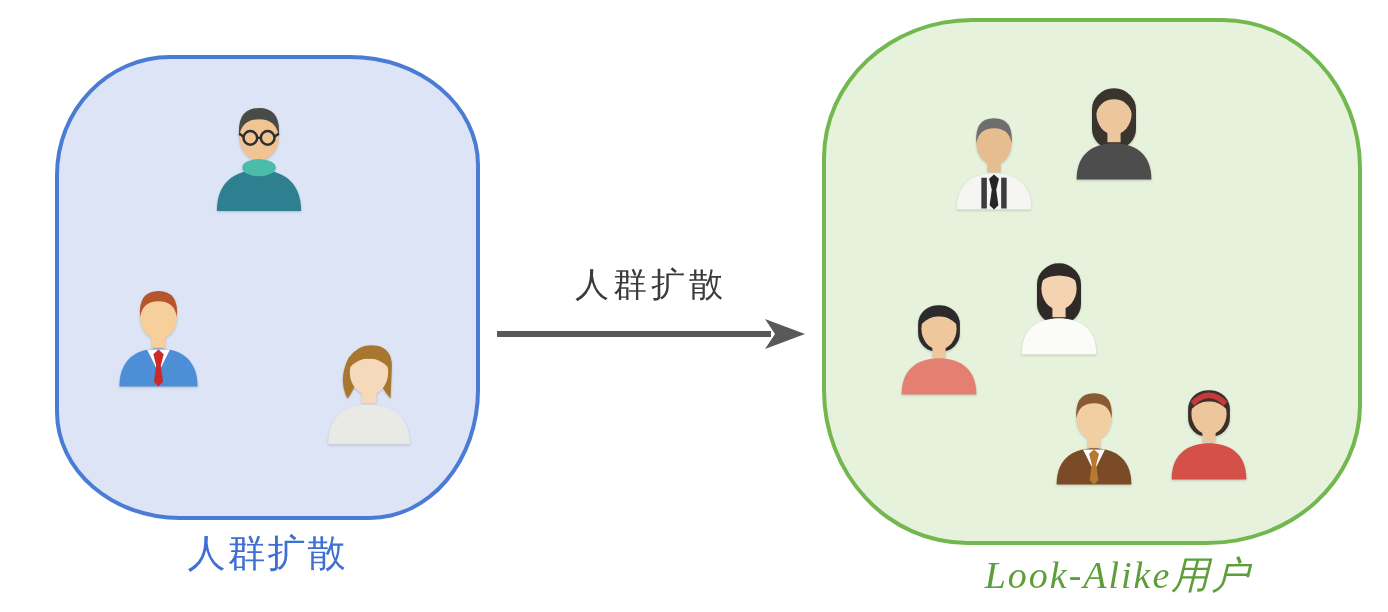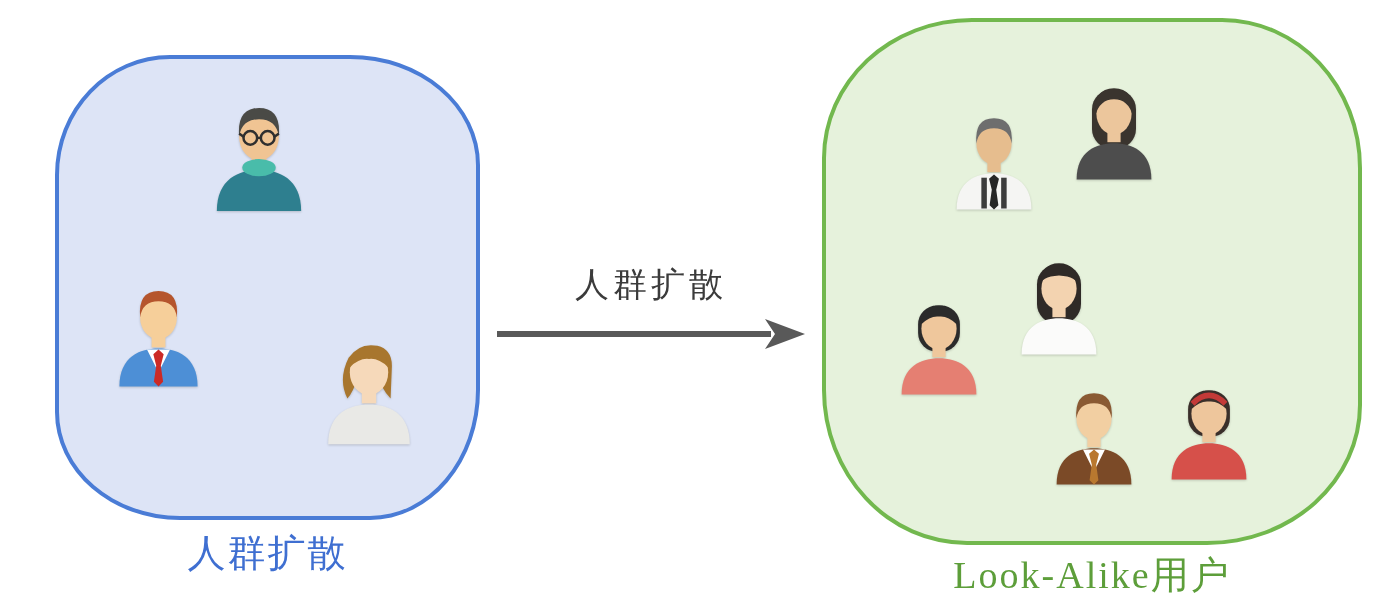--- a/index.html
+++ b/index.html
@@ -24,21 +24,21 @@
     border-radius:150px 140px 155px 145px / 140px 150px 140px 155px;
   }
   .avatar{position:absolute;}
   .avatar svg{width:100%;height:100%;display:block;
     filter:drop-shadow(0 1px 1px rgba(0,0,0,0.18));}
   .group-label{
     position:absolute;text-align:center;
     font-size:38px;letter-spacing:2px;font-weight:400;
   }
   .group-label.seed-label{left:55px;width:425px;top:528px;color:var(--seed-label);}
-  .group-label.lookalike-label{left:822px;width:540px;top:550px;color:var(--lookalike-label);}
+  .group-label.lookalike-label{left:848px;width:540px;top:550px;color:var(--lookalike-label);font-style:italic;}
   .arrow-wrap{position:absolute;left:495px;top:222px;width:312px;text-align:center;margin-top:40px;}
   .arrow-label{font-size:34px;letter-spacing:4px;color:var(--arrow-label);margin-bottom:6px;}
   .arrow-svg{width:312px;height:40px;display:block;}
   .arrow-line{stroke:var(--arrow-color);stroke-width:6;}
   .arrow-head{fill:var(--arrow-color);}
 </style>
 </head>
 <body>
 
 <div class="canvas">

